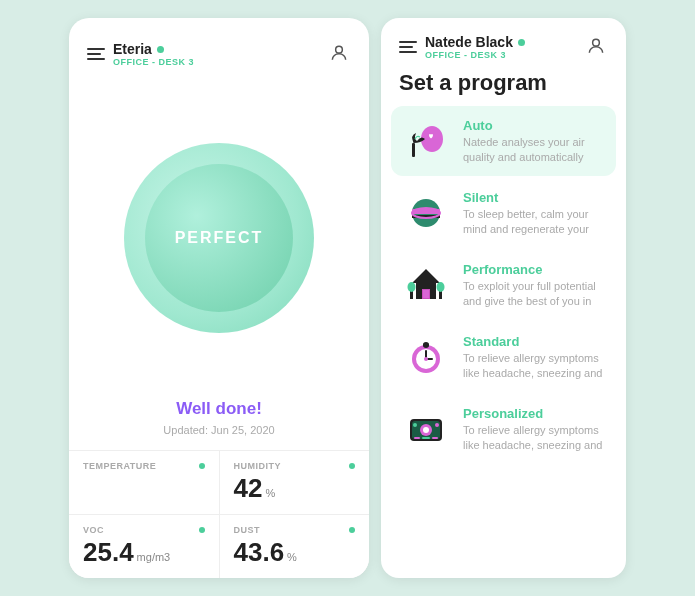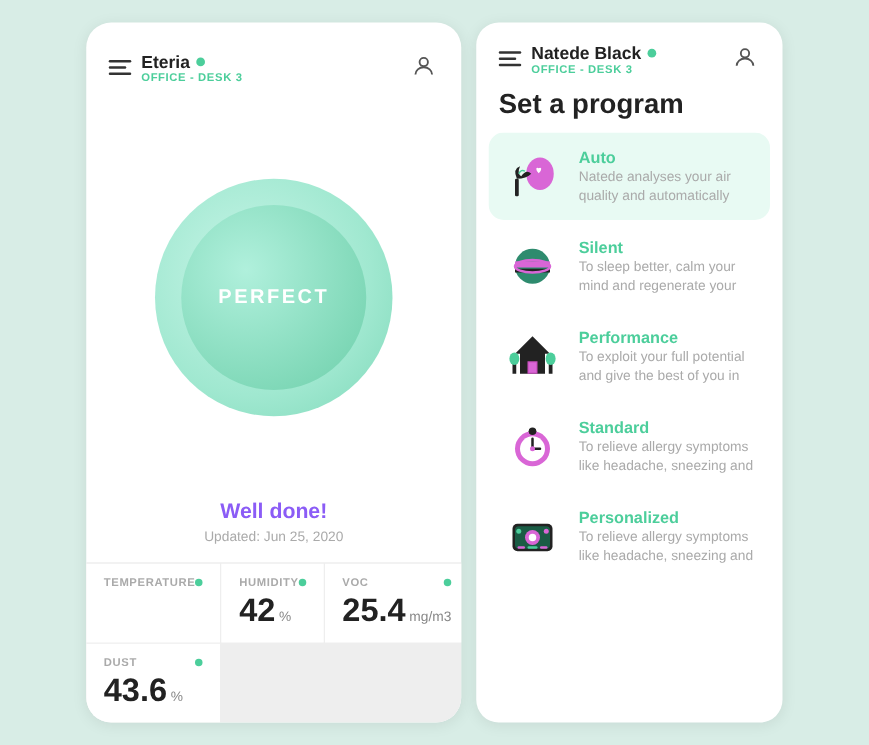--- a/index.html
+++ b/index.html
@@ -137,21 +137,21 @@
       line-height: 1.3;
     }
     .status-updated {
       font-size: 11px;
       color: #aaa;
       margin-top: 4px;
     }
     
     .metrics-grid {
       display: grid;
-      grid-template-columns: 1fr 1fr 1fr;
+      grid-template-columns: 1fr 1fr;
       gap: 1px;
       background: #eee;
       border-top: 1px solid #eee;
       margin-top: 8px;
     }
     .metric-cell {
       background: #fff;
       padding: 10px 14px 10px;
     }
     .metric-label-row {

